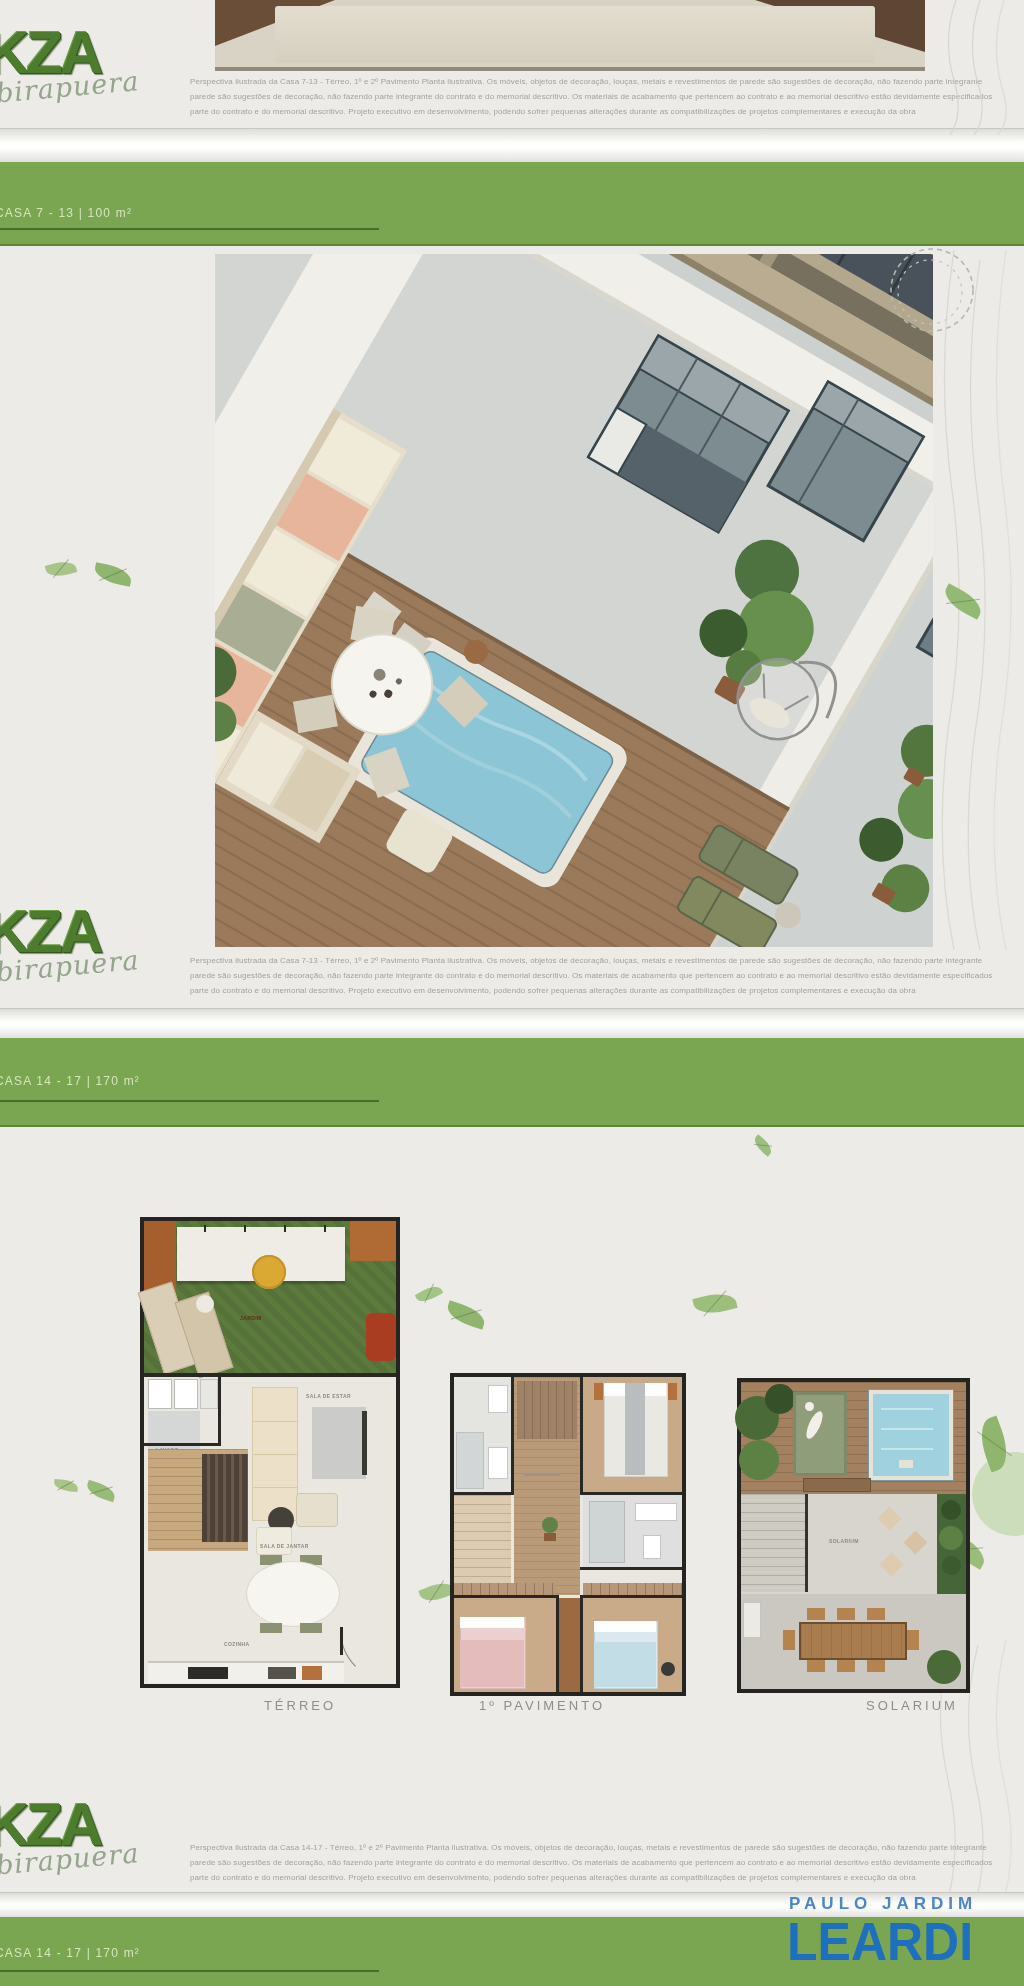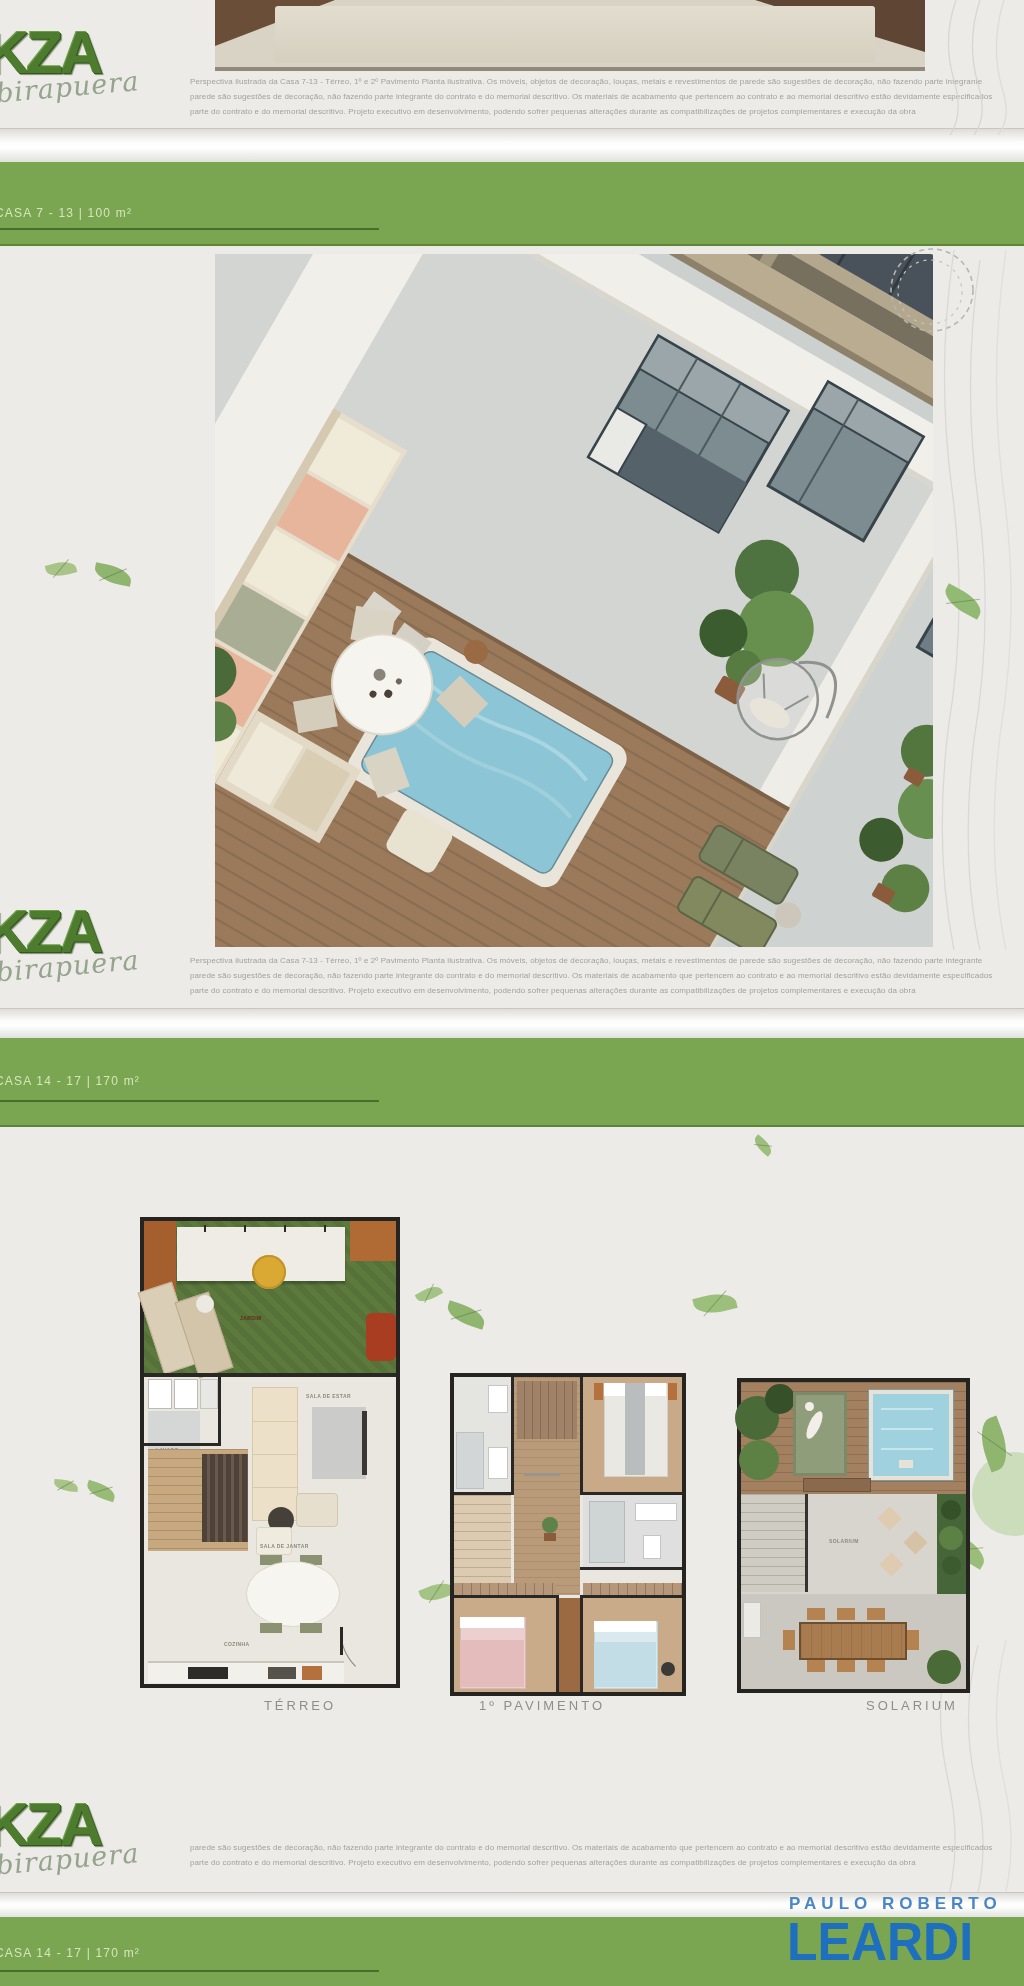--- a/index.html
+++ b/index.html
@@ -415,26 +415,27 @@
 
   <span class="planlbl" style="left:300px;top:1698px">TÉRREO</span>
   <span class="planlbl" style="left:542px;top:1698px">1º PAVIMENTO</span>
   <span class="planlbl" style="left:912px;top:1698px">SOLARIUM</span>
 
   <div class="logo" style="top:1798px">
     <div class="kza">KZA</div>
     <div class="script">ibirapuera</div>
   </div>
   <div class="disc" style="top:1840px">
+    <div>Perspectiva ilustrada da Casa 14-17 - Térreo, 1º e 2º Pavimento Planta ilustrativa. Os móveis, objetos de decoração, louças, metais e revestimentos de parede são sugestões de decoração, não fazendo parte integrante</div>
     <div>parede são sugestões de decoração, não fazendo parte integrante do contrato e do memorial descritivo. Os materiais de acabamento que pertencem ao contrato e ao memorial descritivo estão devidamente especificados</div>
     <div>parte do contrato e do memorial descritivo. Projeto executivo em desenvolvimento, podendo sofrer pequenas alterações durante as compatibilizações de projetos complementares e execução da obra</div>
   </div>
   <div class="abs divider" style="top:1892px;height:25px"></div>
 
   <div class="abs band" style="top:1917px;height:69px;border-bottom:none">
     <span class="lbl" style="top:29px">CASA 14 - 17   |   170 m²</span>
     <div class="ul" style="top:53px"></div>
   </div>
 
-  <div class="paulo">PAULO ROBERTO</div>
+  <div class="paulo">PAULO JARDIM</div>
   <div class="leardi">LEARDI</div>
 
 </div>
 
 </body></html>

